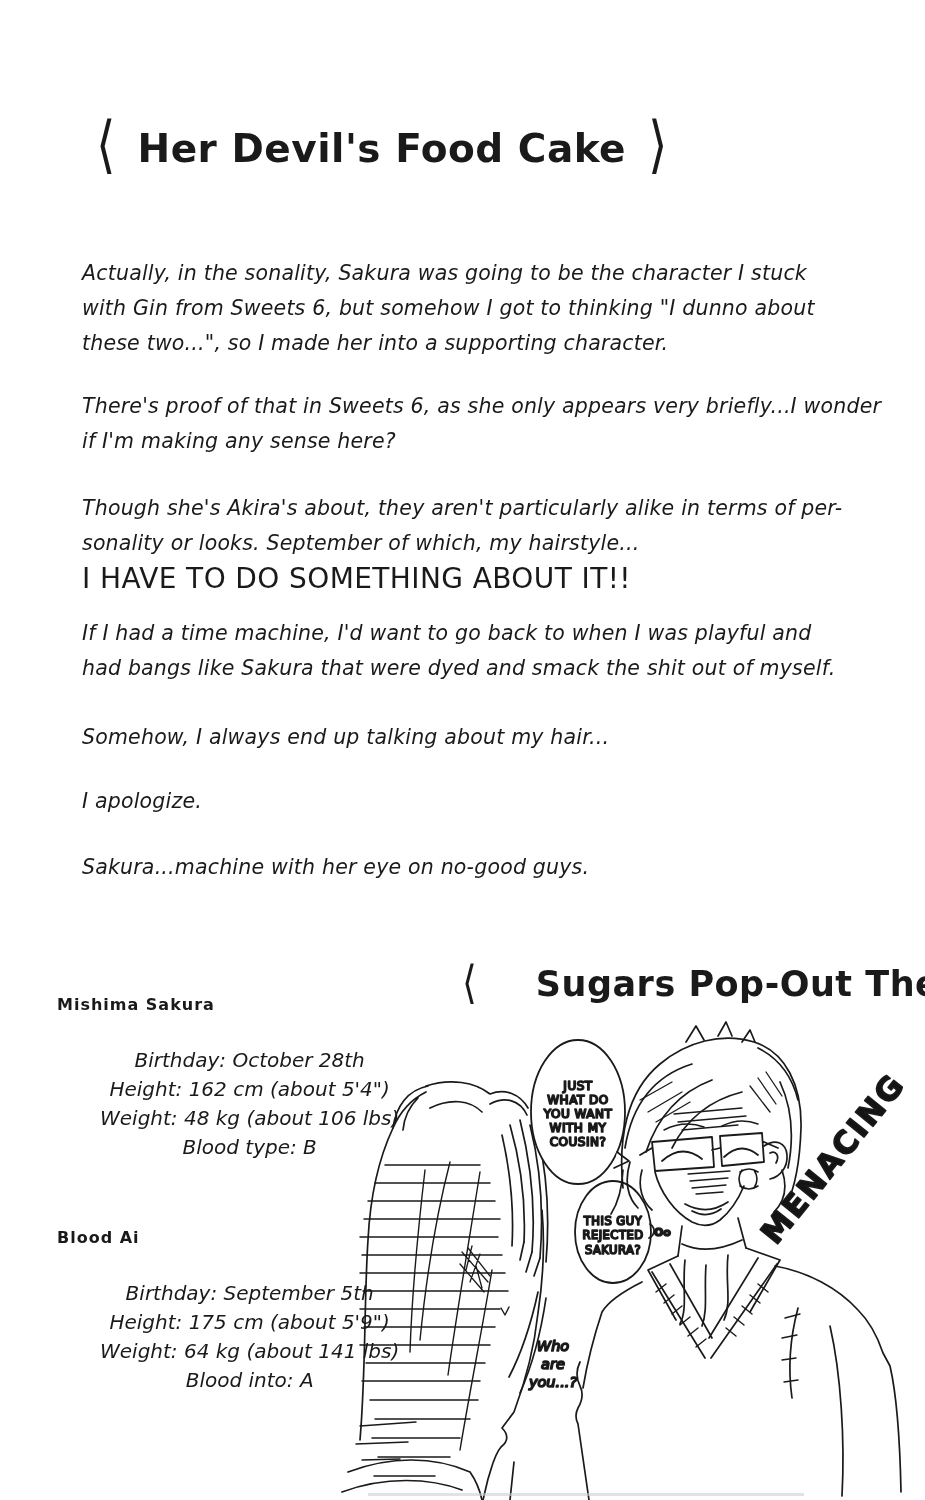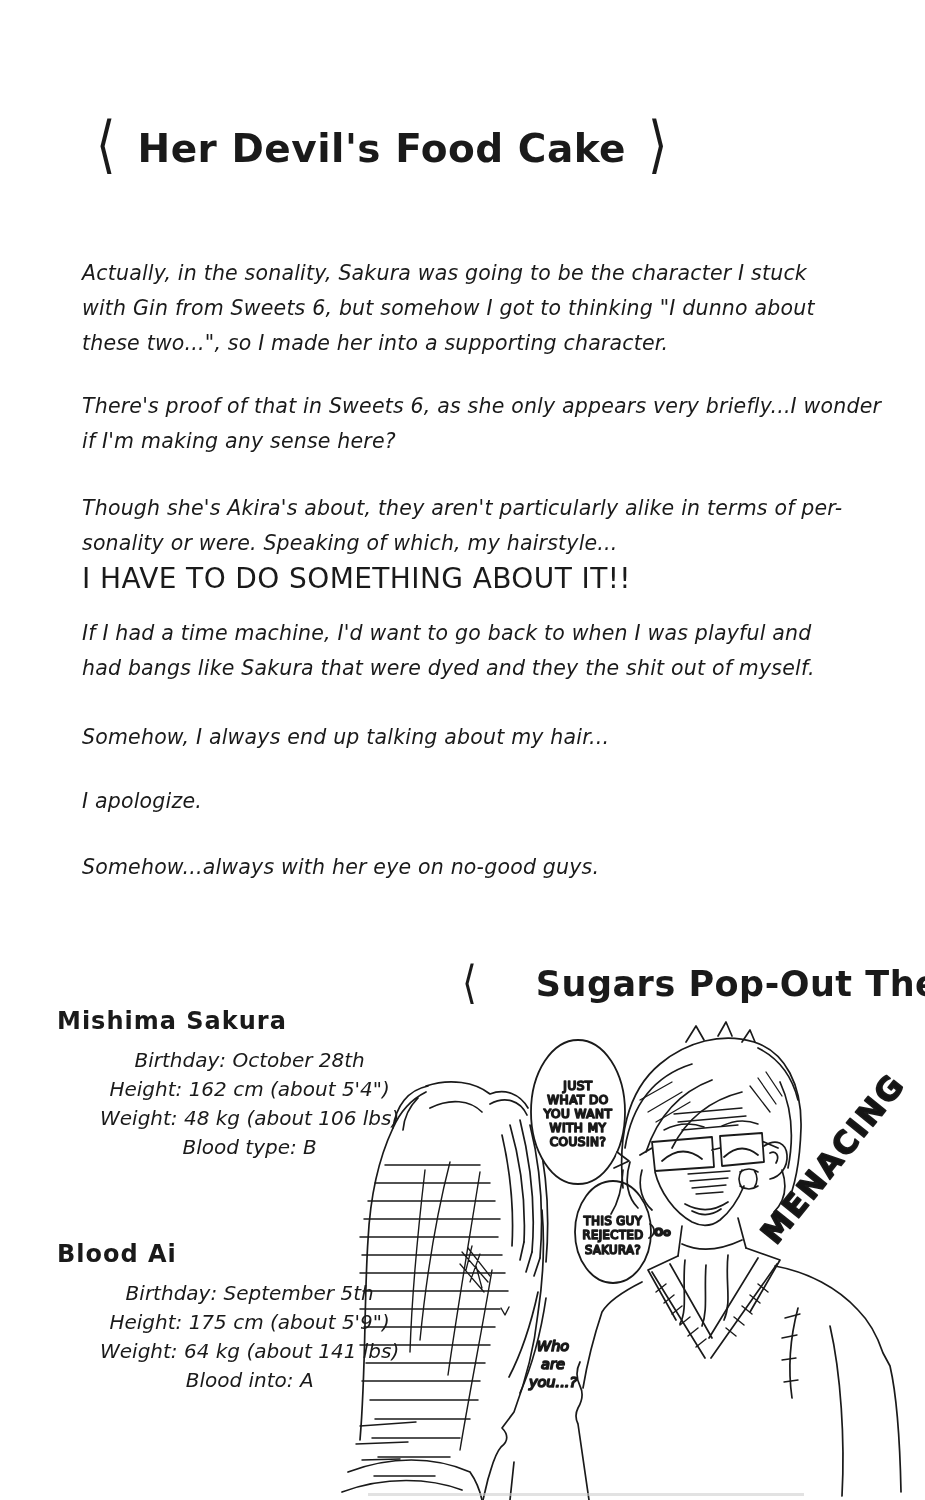--- a/index.html
+++ b/index.html
@@ -9,21 +9,21 @@
   }
   .abs{position:absolute;}
   
   .title-row{display:flex;align-items:center;gap:22px;left:96px;top:122px;}
   .bracket{font-size:50px;font-weight:400;display:inline-block;transform:scaleY(1.25);margin-top:-6px;}
   .title-text{font-size:39px;font-weight:700;letter-spacing:.5px;white-space:nowrap;}
   
   .para{left:82px;width:800px;font-size:20.5px;line-height:35px;font-style:italic;letter-spacing:.2px;}
   .para .caps{font-style:normal;font-weight:400;font-size:28px;letter-spacing:.4px;}
   
-  .profile-name{font-size:24px;font-weight:700;letter-spacing:1px;white-space:nowrap;margin-top:12px;}
+  .profile-name{font-size:16px;font-weight:700;letter-spacing:1px;white-space:nowrap;}
   .stats{font-size:20px;line-height:29px;font-style:italic;white-space:nowrap;text-align:center;}
   
   .theatre-row{display:flex;align-items:center;gap:18px;left:462px;top:964px;}
   .theatre-bracket{font-size:38px;display:inline-block;transform:scaleY(1.2);margin-top:-4px;}
   .theatre-text{font-size:35px;font-weight:700;letter-spacing:.5px;white-space:nowrap;margin-left:41px;}
   
   svg .bub{font-family:"DejaVu Sans",sans-serif;font-size:12px;font-weight:500;letter-spacing:.5px;fill:#1a1a1a;text-anchor:middle;}
   svg .bub2{font-size:11.5px;}
   svg .oo{font-family:"DejaVu Sans",sans-serif;font-size:11px;font-weight:600;fill:#1a1a1a;}
   svg .whisper{font-family:"DejaVu Sans",sans-serif;font-style:italic;font-size:14.5px;fill:#1a1a1a;text-anchor:middle;}
@@ -45,35 +45,35 @@
     <div>Actually, in the sonality, Sakura was going to be the character I stuck</div>
     <div>with Gin from Sweets 6, but somehow I got to thinking "I dunno about</div>
     <div>these two...", so I made her into a supporting character.</div>
   </div>
   <div class="abs para" style="top:389px">
     <div>There's proof of that in Sweets 6, as she only appears very briefly...I wonder</div>
     <div>if I'm making any sense here?</div>
   </div>
   <div class="abs para" style="top:491px">
     <div>Though she's Akira's about, they aren't particularly alike in terms of per-</div>
-    <div>sonality or were. Speaking of which, my hairstyle...</div>
+    <div>sonality or looks. September of which, my hairstyle...</div>
     <div class="caps">I HAVE TO DO SOMETHING ABOUT IT!!</div>
   </div>
   <div class="abs para" style="top:616px">
     <div>If I had a time machine, I'd want to go back to when I was playful and</div>
-    <div>had bangs like Sakura that were dyed and they the shit out of myself.</div>
+    <div>had bangs like Sakura that were dyed and smack the shit out of myself.</div>
   </div>
   <div class="abs para" style="top:720px">
     <div>Somehow, I always end up talking about my hair...</div>
   </div>
   <div class="abs para" style="top:784px">
     <div>I apologize.</div>
   </div>
   <div class="abs para" style="top:850px">
-    <div>Somehow...always with her eye on no-good guys.</div>
+    <div>Sakura...machine with her eye on no-good guys.</div>
   </div>
 
   <div class="abs profile-name" style="left:57px;top:995px">Mishima Sakura</div>
   <div class="abs stats" style="left:100px;top:1046px">
     <div>Birthday: October 28th</div>
     <div>Height: 162 cm (about 5'4")</div>
     <div>Weight: 48 kg (about 106 lbs)</div>
     <div>Blood type: B</div>
   </div>
 

